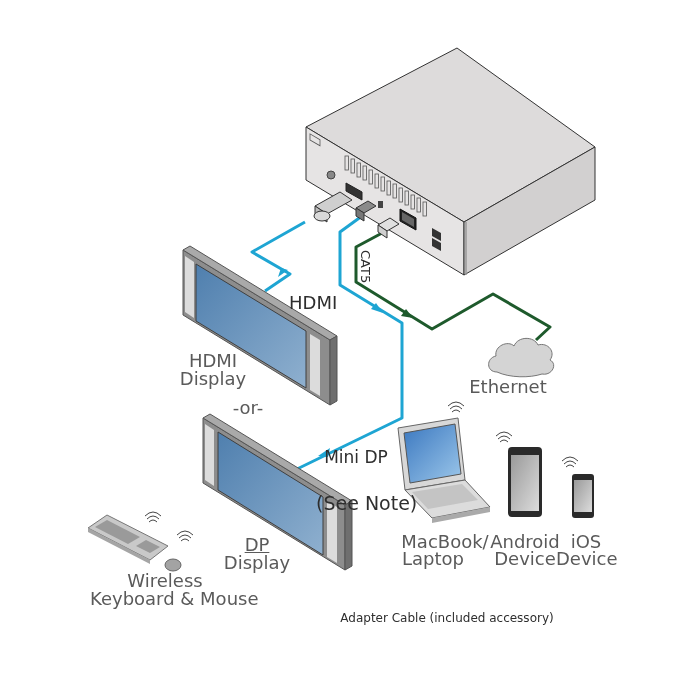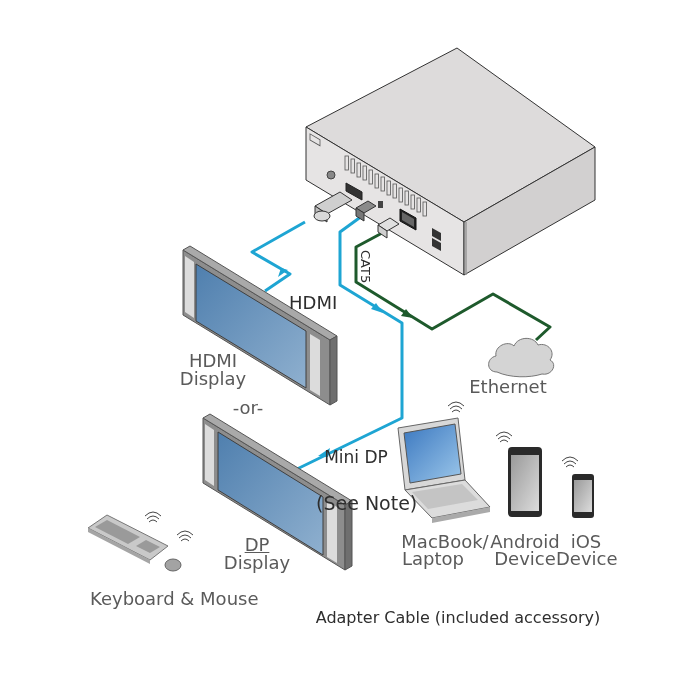--- a/index.html
+++ b/index.html
@@ -173,25 +173,26 @@
 <div class="lbl" style="left:228px; top:399px; width:40px;">-or-</div>
 
 <div class="lbl lbl-dark" style="left:316px; top:448px; width:80px; font-size:17px;">Mini DP</div>
 <div class="lbl lbl-dark" style="left:316px; top:466px; width:80px; font-size:19px;margin-top:28px;">(See Note)</div>
 
 <div class="lbl" style="left:222px; top:536px; width:70px;text-decoration:underline;">DP</div>
 <div class="lbl" style="left:222px; top:554px; width:70px;">Display</div>
 
 <div class="lbl" style="left:468px; top:378px; width:80px;">Ethernet</div>
 
+<div class="lbl" style="left:90px; top:572px; width:150px;">Wireless</div>
 <div class="lbl" style="left:90px; top:590px; width:150px;">Keyboard &amp; Mouse</div>
 
 <div class="lbl" style="left:400px; top:533px; width:90px;">MacBook/</div>
 <div class="lbl" style="left:388px; top:550px; width:90px;">Laptop</div>
 
 <div class="lbl" style="left:490px; top:533px; width:70px;">Android</div>
 <div class="lbl" style="left:490px; top:550px; width:70px;">Device</div>
 
 <div class="lbl" style="left:556px; top:533px; width:60px;">iOS</div>
 <div class="lbl" style="left:556px; top:550px; width:60px;">Device</div>
 
-<div class="lbl lbl-dark" style="left:313px; top:609px; width:290px; font-size:16px;">Adapter Cable (included accessory)</div>
+<div class="lbl lbl-dark" style="left:302px; top:609px; width:290px; font-size:12px;">Adapter Cable (included accessory)</div>
 </div>
 
 </body></html>

